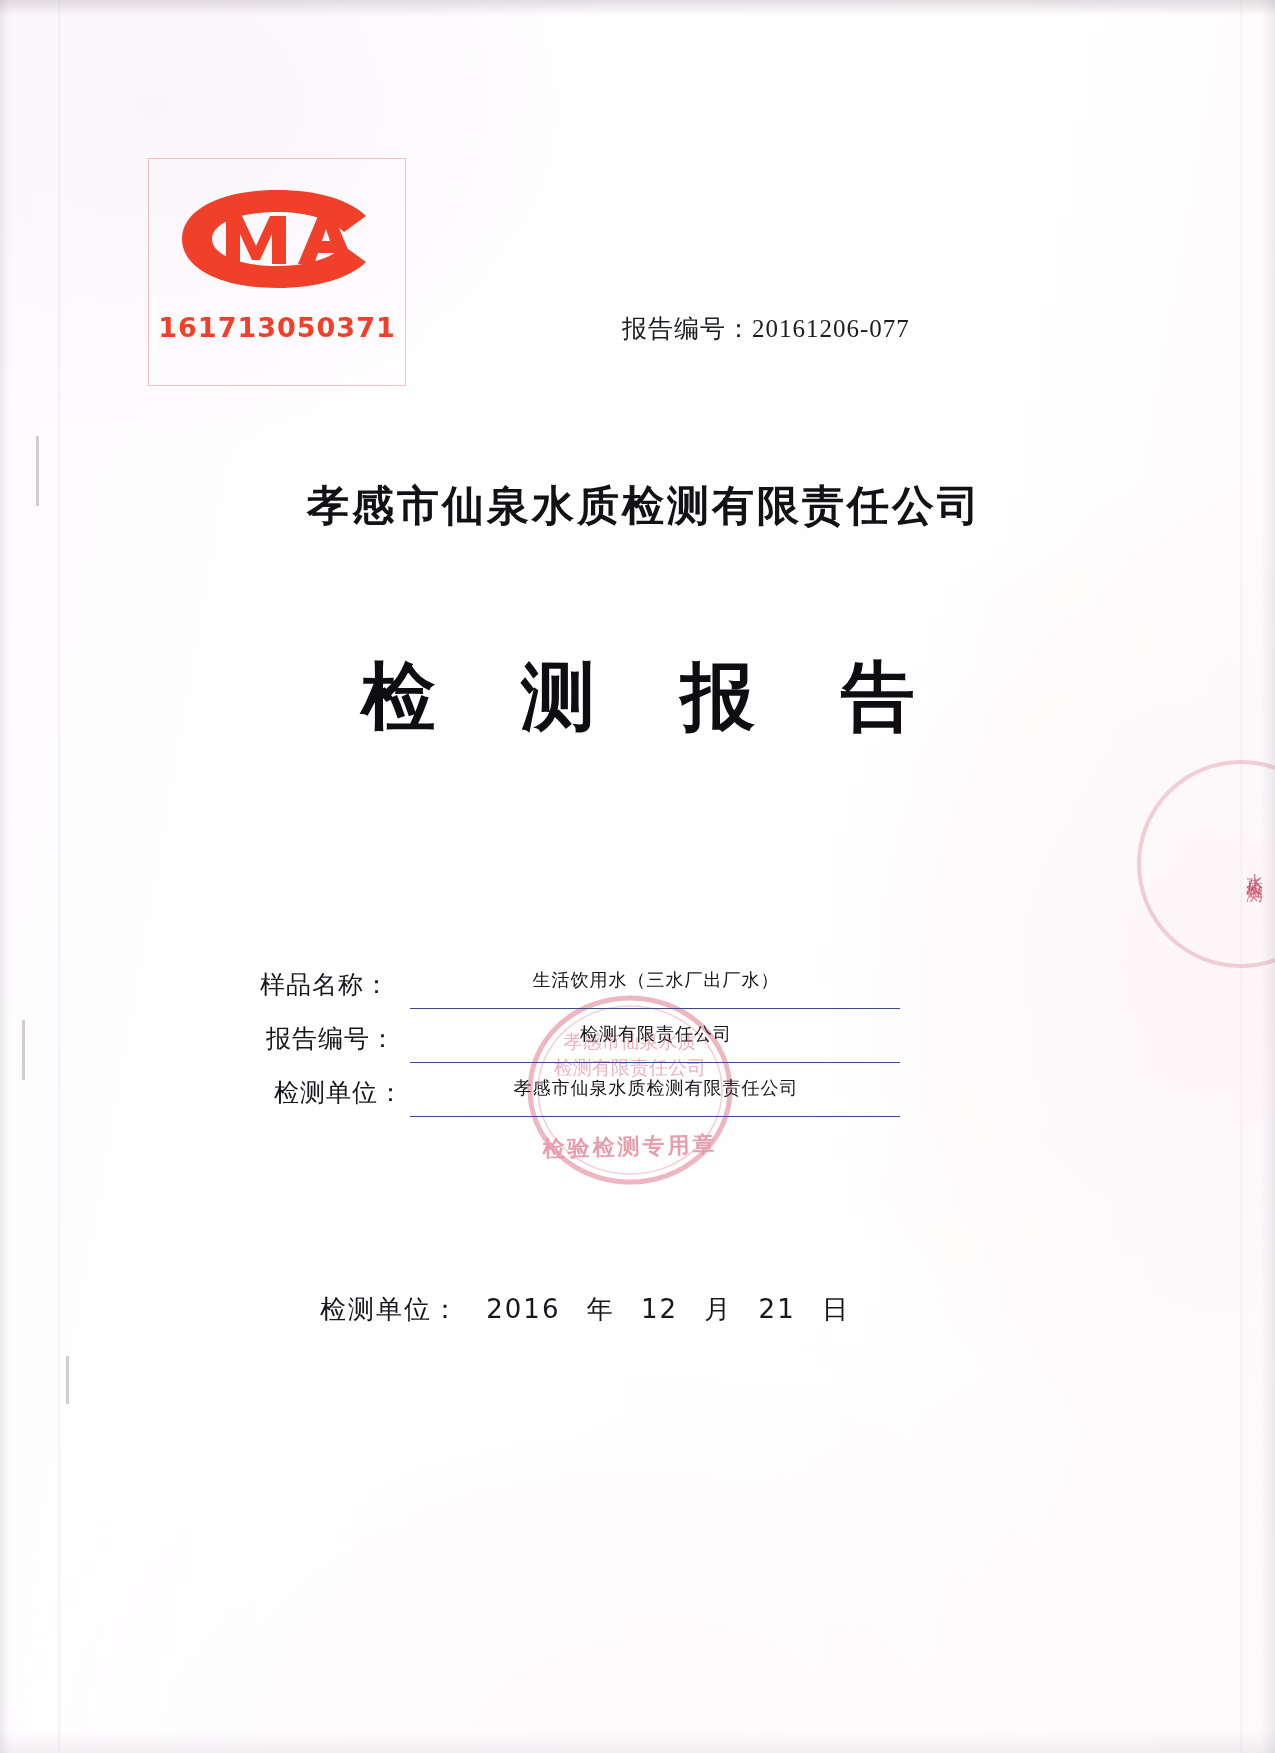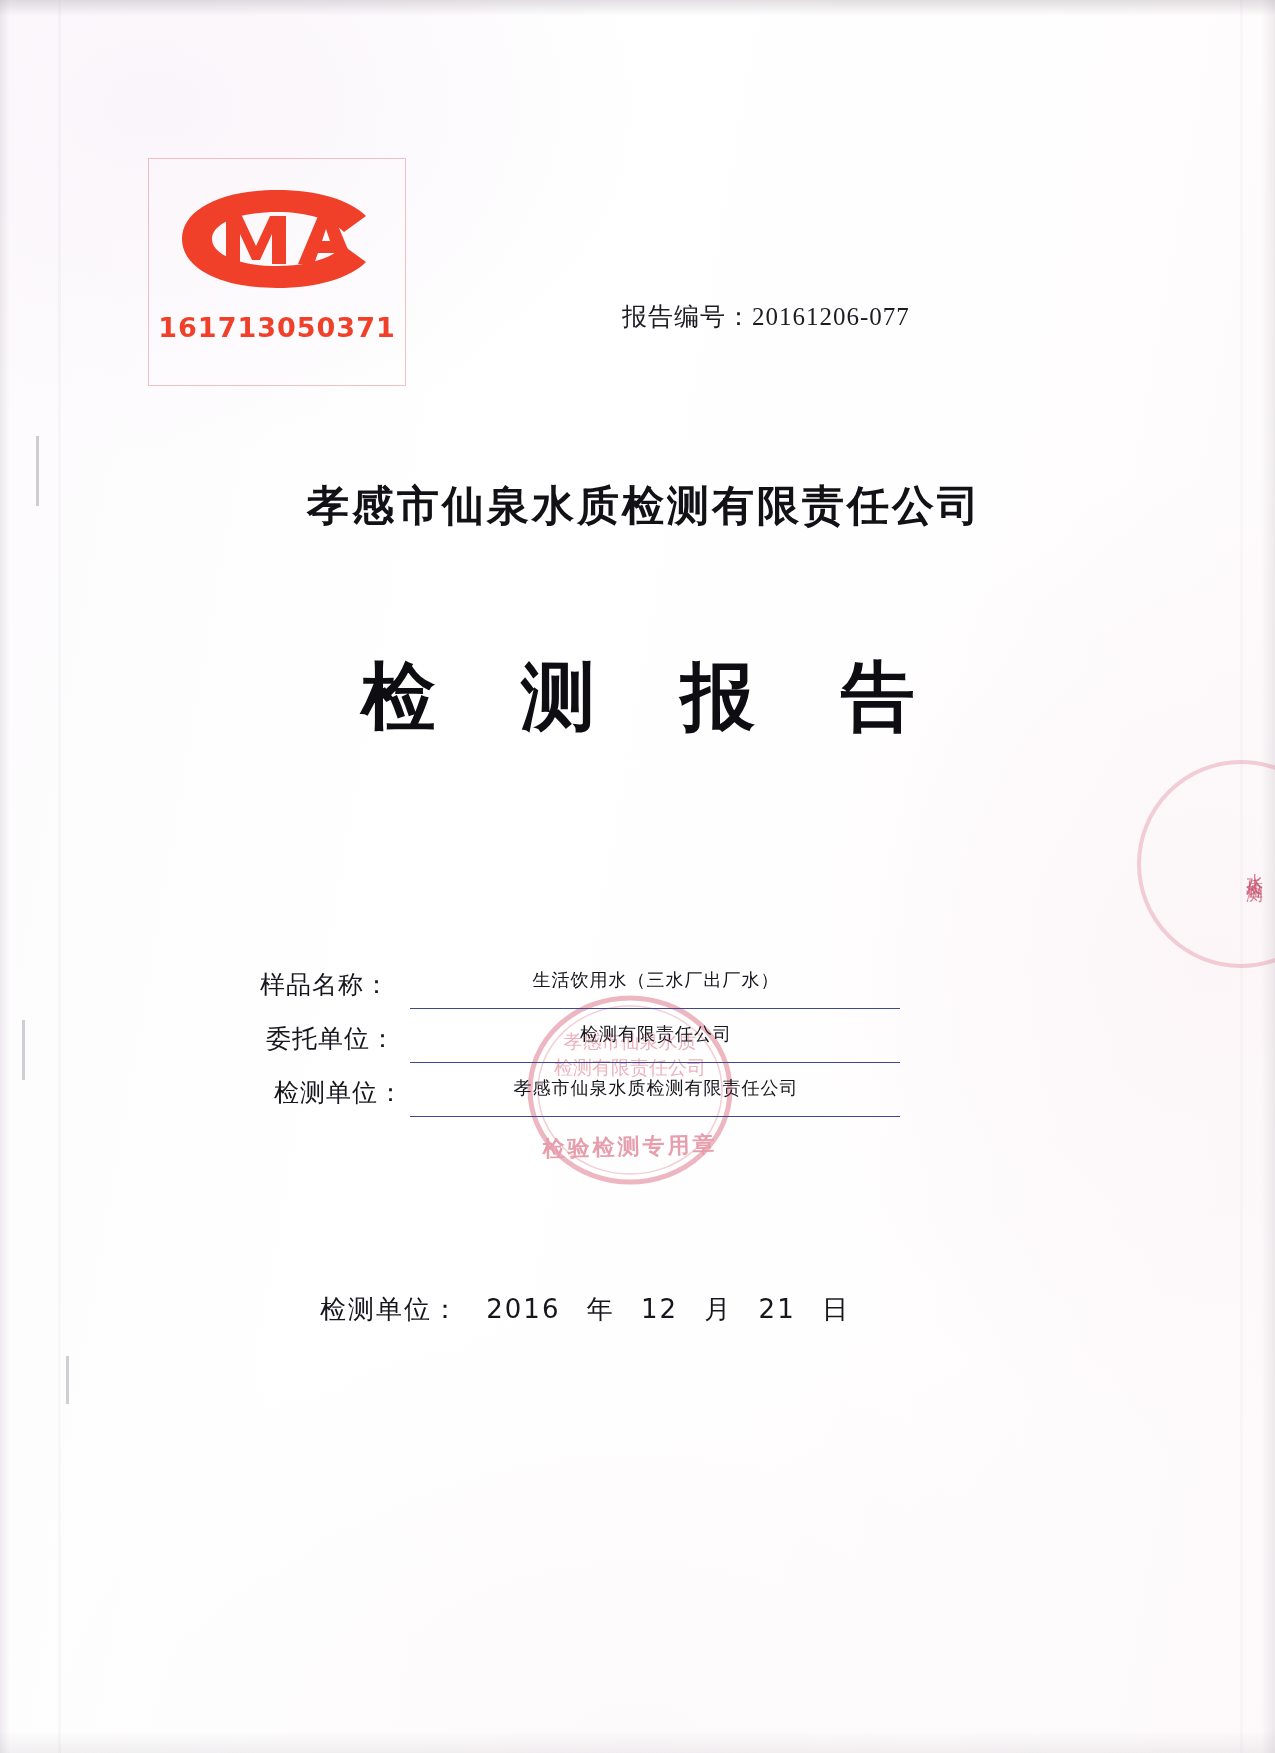--- a/index.html
+++ b/index.html
@@ -85,21 +85,21 @@
     font-family: "DejaVu Sans", sans-serif;
     font-weight: bold;
     font-size: 27px;
     letter-spacing: 1px;
   }
 
   
   .report-no {
     position: absolute;
     left: 622px;
-    top: 300px;
+    top: 312px;
     font-size: 25px;
     color: #1c1c22;
     letter-spacing: 1px;
     font-family: "Liberation Serif", serif;
   }
 
   
   .company-title {
     position: absolute;
     left: 0;
@@ -289,21 +289,21 @@
 
   <div class="fields">
 
     <div class="field-row r1">
       <div class="field-label">样品名称：</div>
       <div class="field-value">生活饮用水（三水厂出厂水）</div>
       <div class="field-line"></div>
     </div>
 
     <div class="field-row r2">
-      <div class="field-label">委托单位：</div>
+      <div class="field-label">报告编号：</div>
       <div class="field-value">检测有限责任公司</div>
       <div class="field-line"></div>
     </div>
 
     <div class="field-row r3">
       <div class="field-label">检测单位：</div>
       <div class="field-value">孝感市仙泉水质检测有限责任公司</div>
       <div class="field-line"></div>
     </div>
 

